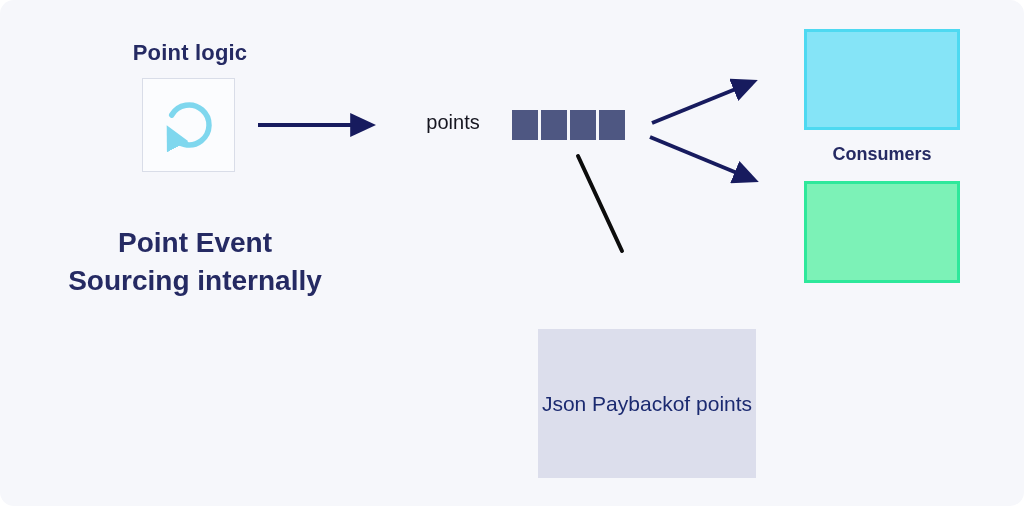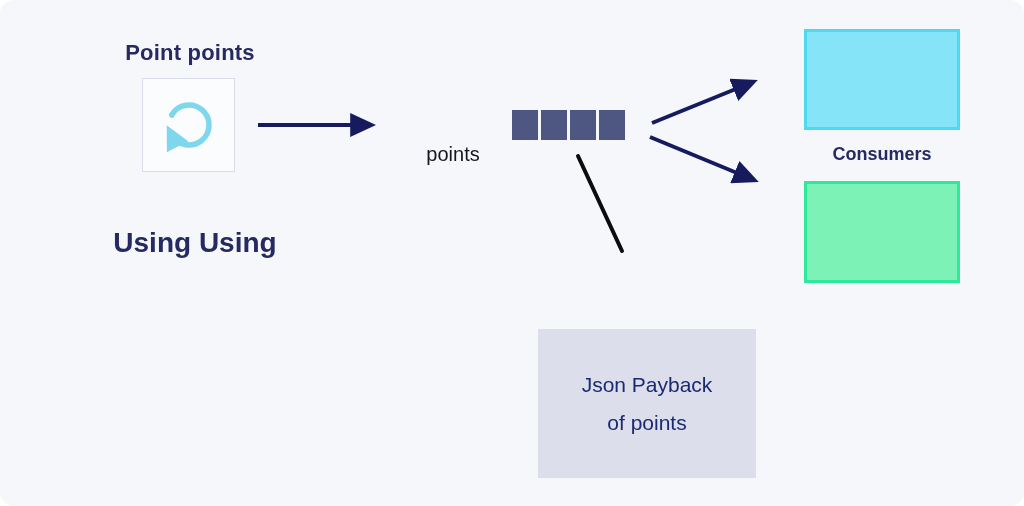--- a/index.html
+++ b/index.html
@@ -47,21 +47,20 @@
     font-size: 28px; font-weight: 700;
     line-height: 38px;
     color: var(--navy-text, #252a63);
   }
 
   .points-label {
     left: 413px; top: 111px; width: 80px;
     text-align: center;
     font-size: 20px; font-weight: 500;
     color: #15151f;
-    margin-top: 32px;
   }
 
   .queue {
     left: 512px; top: 110px;
     display: flex; gap: 3px;
   }
   .queue-square {
     width: 26px; height: 30px;
     background: var(--queue-square, #4e5782);
   }
@@ -81,21 +80,21 @@
   .consumer-box-bottom {
     left: 804px; top: 181px; width: 156px; height: 102px;
     background: var(--consumer-bottom-fill, #7cf2b7);
     border: 3px solid var(--consumer-bottom-border, #2ee89b);
     box-sizing: border-box;
   }
 
   .payback-panel {
     left: 538px; top: 329px; width: 218px; height: 149px;
     background: var(--payback-panel, #dcdeec);
-    display: flex; flex-direction: column;
+    display: flex; flex-direction: row;
     align-items: center; justify-content: center;
     text-align: center;
     font-size: 21px; font-weight: 500;
     line-height: 38px;
     color: #1b2a70;
   }
 
   .connector-layer {
     left: 0; top: 0; width: 1024px; height: 506px;
     pointer-events: none;
@@ -122,35 +121,36 @@
       <marker id="head" markerWidth="6.5" markerHeight="6" refX="5.2" refY="3" orient="auto" markerUnits="strokeWidth">
         <path class="arrowhead" d="M0,0 L6.5,3 L0,6 Z"></path>
       </marker>
     </defs>
     <line class="arrow-line" x1="258" y1="125" x2="371" y2="125" marker-end="url(#head)"></line>
     <line class="arrow-line" x1="652" y1="123" x2="753" y2="82" marker-end="url(#head)"></line>
     <line class="arrow-line" x1="650" y1="137" x2="754" y2="180" marker-end="url(#head)"></line>
     <line class="payload-line" x1="578" y1="156" x2="622" y2="251"></line>
   </svg>
 
-  <div class="abs point-logic-label">Point points</div>
+  <div class="abs point-logic-label">Point logic</div>
 
   <div class="abs icon-box">
     <svg class="refresh-svg" viewBox="0 0 60 60" xmlns="http://www.w3.org/2000/svg">
       <defs>
         <marker id="rhead" markerWidth="4.4" markerHeight="4.4" refX="2.6" refY="2.2" orient="auto" markerUnits="strokeWidth">
           <path class="refresh-head" d="M0,0 L4.4,2.2 L0,4.4 Z"></path>
         </marker>
       </defs>
       <path class="refresh-arc" d="M 12.7 20 A 20 20 0 1 1 12.2 39.1" marker-end="url(#rhead)"></path>
     </svg>
   </div>
 
   <div class="abs caption">
-    <div>Using Using</div>
+    <div>Point Event</div>
+    <div>Sourcing internally</div>
   </div>
 
   <div class="abs points-label">points</div>
   <div class="abs queue">
       <div class="queue-square"></div>
       <div class="queue-square"></div>
       <div class="queue-square"></div>
       <div class="queue-square"></div>
     </div>
 

